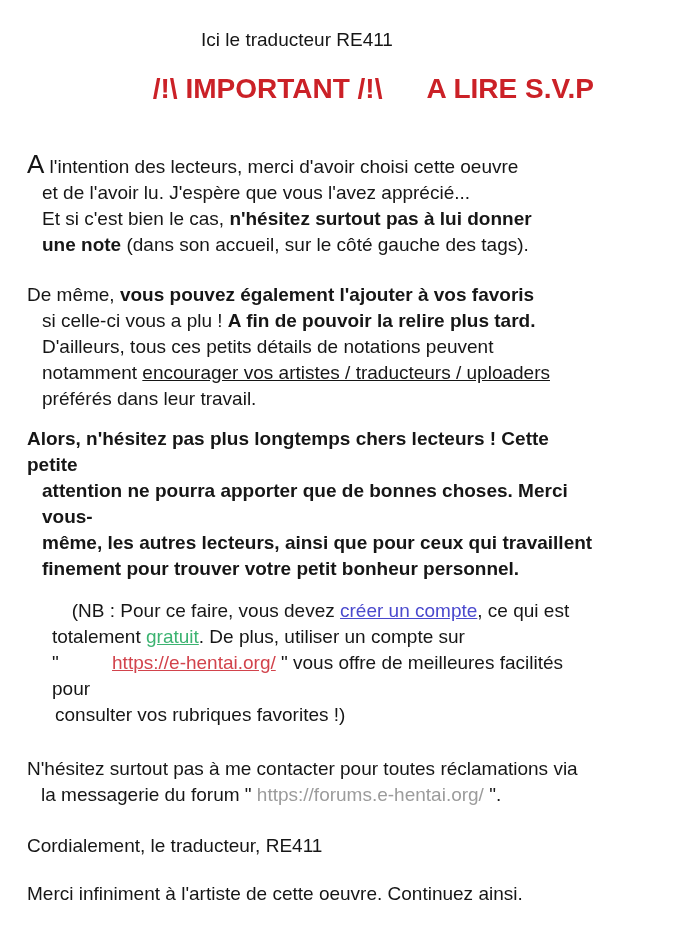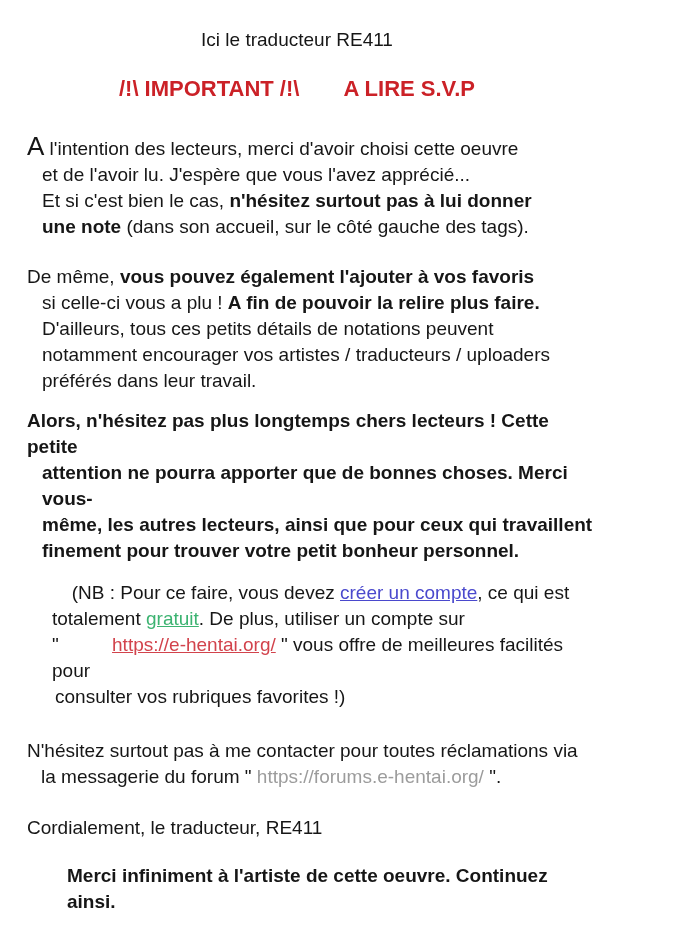--- a/index.html
+++ b/index.html
@@ -7,70 +7,70 @@
     position:relative;
     width:594px;height:950px;
     background:#fff;
     font-family:"Liberation Sans",sans-serif;
     font-size:19px;line-height:26px;
     color:var(--text,#161616);
     overflow:hidden;
   }
   .title{padding-top:27px;text-align:center;}
   .warning{
-    margin-top:22px;text-align:center;
-    font-size:22px;line-height:28px;font-weight:700;
+    margin-top:22px;text-align:right;
+    font-size:28px;line-height:28px;font-weight:700;
     color:var(--heading-red,#cb2127);
   }
   .warning .gap{display:inline-block;width:44px;}
   .para{margin:0;}
   .line{min-height:26px;}
   .ml1{margin-left:27px;}
   .ml2{margin-left:42px;}
   .nb1{margin-left:47px;text-align:center;}
   .nb2{margin-left:52px;}
   .nb3{margin-left:52px;}
   .nb4{margin-left:55px;}
   .c2{margin-left:41px;}
-  .mt-p1{margin-top:30px;}
+  .mt-p1{margin-top:48px;}
   .mt-p2{margin-top:24px;}
   .mt-p3{margin-top:14px;font-weight:bold;}
   .mt-nb{margin-top:16px;}
   .mt-contact{margin-top:28px;}
   .mt-signoff{margin-top:25px;}
   .mt-thanks{margin-top:22px;}
   .dropcap{font-size:26px;}
   b{font-weight:700;text-align:center;}
-  .u{}
+  .u{text-decoration:underline;}
   .link{text-decoration:underline;cursor:pointer;}
   .link-blue{color:var(--link-blue,#4a49cd);}
   .link-green{color:var(--link-green,#3cb371);}
   .link-red{color:var(--link-red,#d2434c);margin-left:48px;}
   .link-gray{color:var(--link-gray,#9c9c9c);text-decoration:none;}
-  .bold-line{font-weight:700;padding-left:40px;}
+  .bold-line{font-weight:400;}
 </style>
 </head>
 <body>
 
 <div class="page">
 
   <div class="title">Ici le traducteur RE411</div>
 
   <div class="warning"><span>/!\ IMPORTANT /!\</span><span class="gap"></span><span>A LIRE S.V.P</span></div>
 
   <div class="para mt-p1">
     <div class="line ml1"><span class="dropcap">A</span><span> l'intention des lecteurs, merci d'avoir choisi cette oeuvre</span></div>
     <div class="line ml2">et de l'avoir lu. J'espère que vous l'avez apprécié...</div>
     <div class="line ml2"><span>Et si c'est bien le cas, </span><b>n'hésitez surtout pas à lui donner</b></div>
     <div class="line ml2"><b>une note </b><span>(dans son accueil, sur le côté gauche des tags).</span></div>
   </div>
 
   <div class="para mt-p2">
     <div class="line ml1"><span>De même, </span><b>vous pouvez également l'ajouter à vos favoris</b></div>
-    <div class="line ml2"><span>si celle-ci vous a plu ! </span><b>A fin de pouvoir la relire plus faire.</b></div>
+    <div class="line ml2"><span>si celle-ci vous a plu ! </span><b>A fin de pouvoir la relire plus tard.</b></div>
     <div class="line ml2">D'ailleurs, tous ces petits détails de notations peuvent</div>
     <div class="line ml2"><span>notamment </span><span class="u">encourager vos artistes / traducteurs / uploaders</span></div>
     <div class="line ml2">préférés dans leur travail.</div>
   </div>
 
   <div class="para mt-p3">
     <div class="line ml1">Alors, n'hésitez pas plus longtemps chers lecteurs ! Cette petite</div>
     <div class="line ml2">attention ne pourra apporter que de bonnes choses. Merci vous-</div>
     <div class="line ml2">même, les autres lecteurs, ainsi que pour ceux qui travaillent</div>
     <div class="line ml2">finement pour trouver votre petit bonheur personnel.</div>

